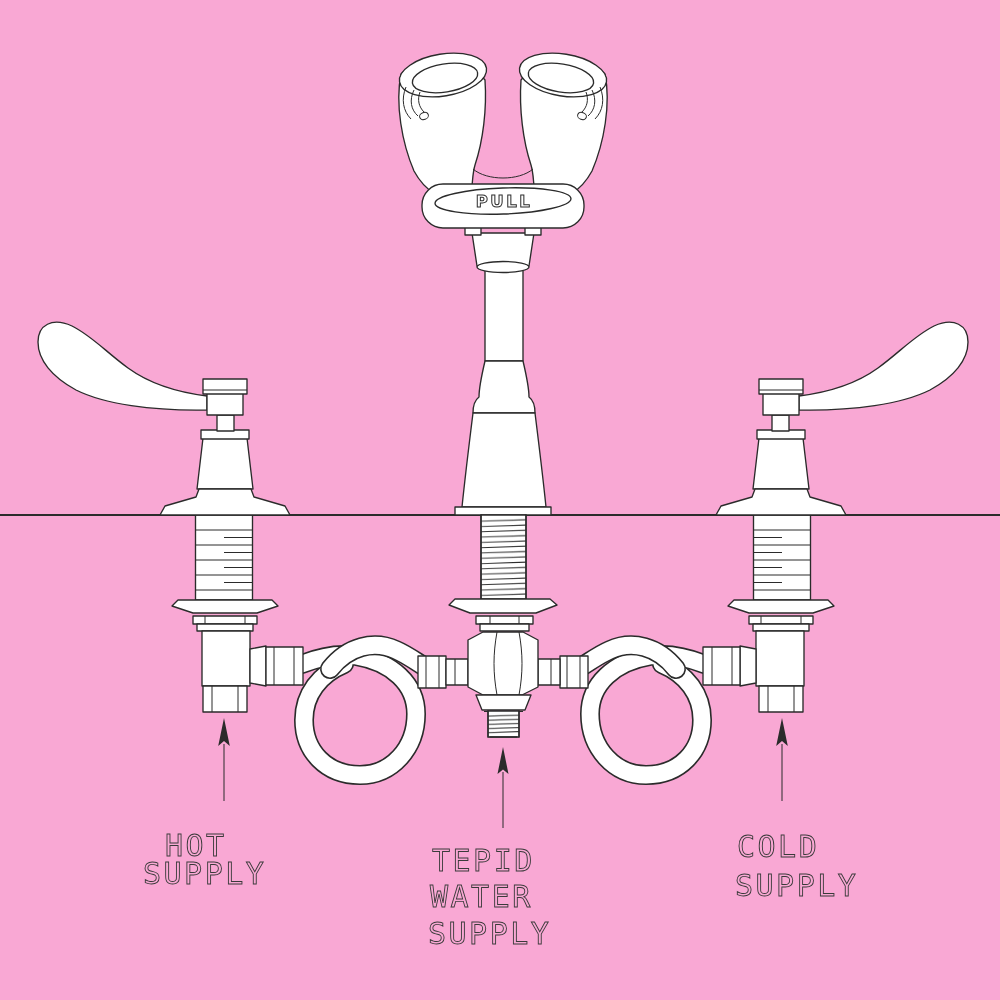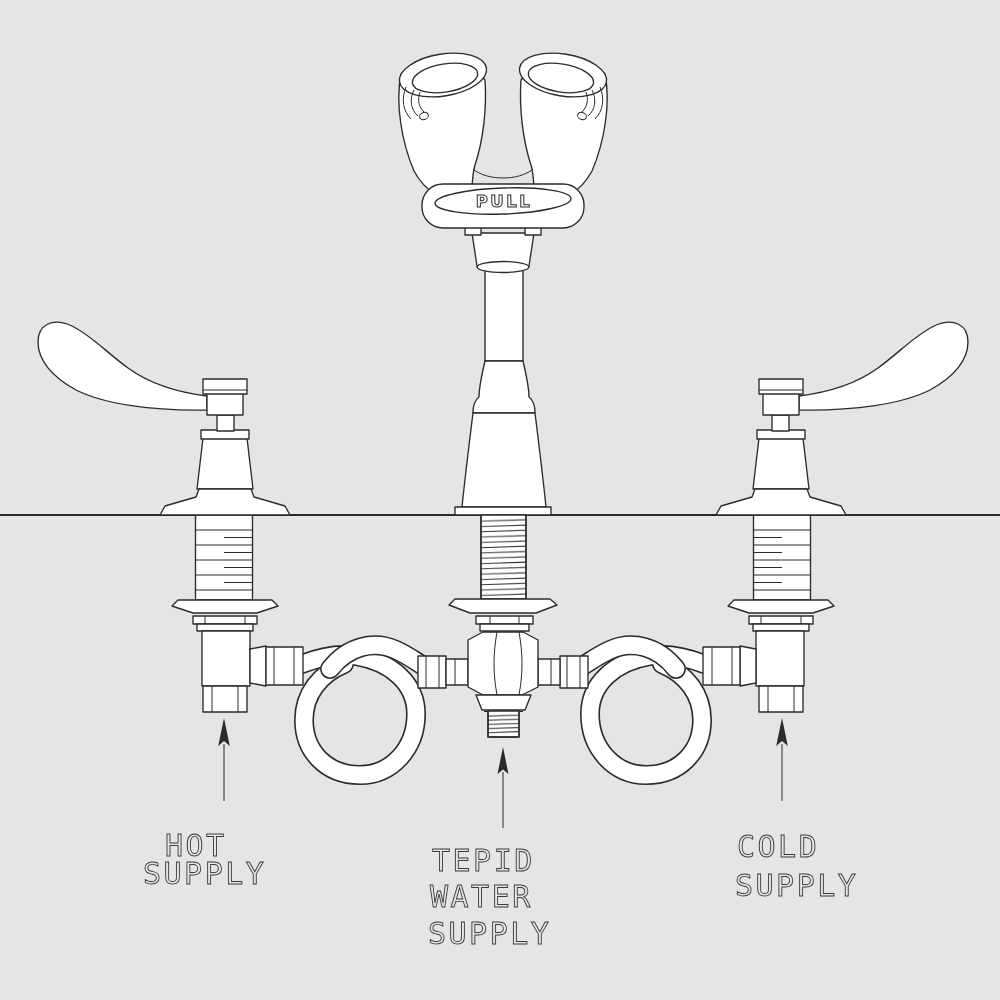--- a/index.html
+++ b/index.html
@@ -1,16 +1,16 @@
 <!DOCTYPE html>
 <html><head>
 <meta charset="utf-8">
 <style>
   html,body{margin:0;padding:0;background:#ffffff;}
-  .page{width:1000px;height:1000px;background:#e5e5e5;position:relative;font-family:"DejaVu Sans Mono",monospace;}
+  .page{width:1000px;height:1000px;background:#f9a8d4;position:relative;font-family:"DejaVu Sans Mono",monospace;}
   svg{display:block;}
   .ln{stroke:#2b2b2b;stroke-width:1.35;fill:none;stroke-linejoin:round;stroke-linecap:round;}
   .fine{stroke:#2b2b2b;stroke-width:1;fill:none;}
   .w{fill:#ffffff;stroke:#2b2b2b;stroke-width:1.35;stroke-linejoin:round;}
   .solid{fill:#2b2b2b;stroke:none;}
   .hoseO{stroke:#2b2b2b;stroke-width:20;fill:none;stroke-linecap:round;}
   .hoseI{stroke:#ffffff;stroke-width:16.8;fill:none;stroke-linecap:round;}
   .cadtext{font-family:"DejaVu Sans Mono",monospace;font-size:30px;letter-spacing:2.5px;
            fill:none;stroke:#3a3a3a;stroke-width:0.9;}
   .pulltext{font-family:"DejaVu Sans",sans-serif;font-size:16.5px;font-weight:bold;letter-spacing:2.5px;

